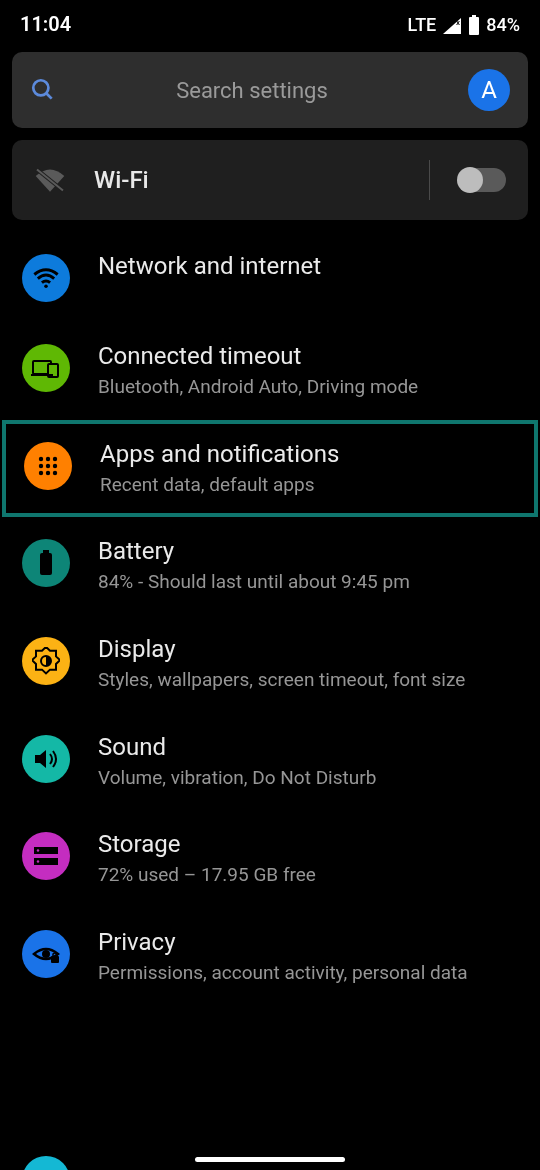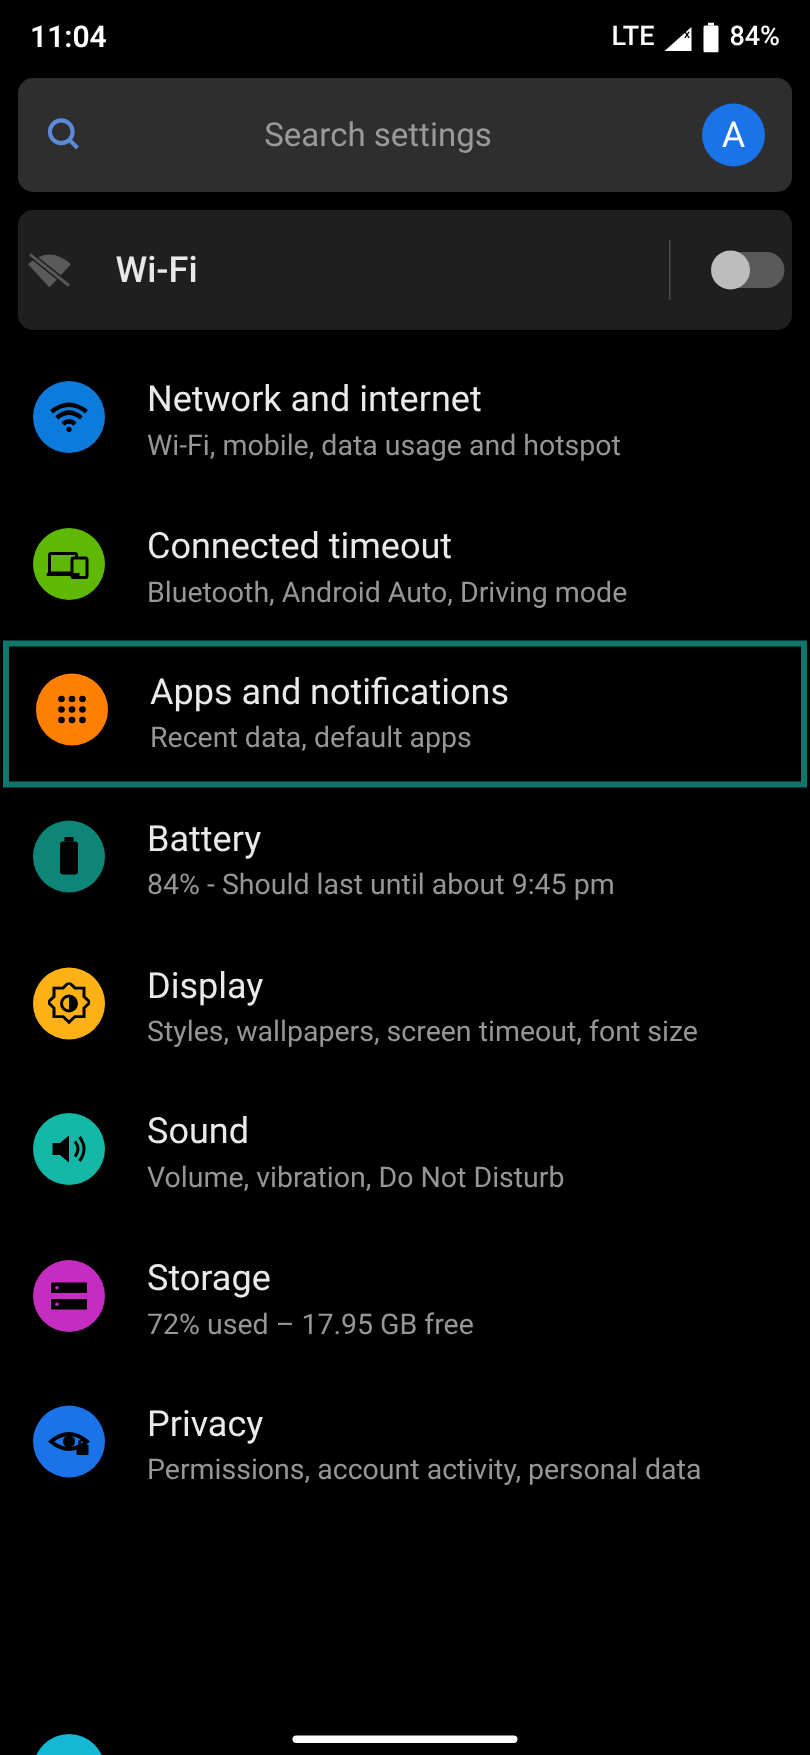--- a/index.html
+++ b/index.html
@@ -69,21 +69,21 @@
       font-size: 24px;
       font-weight: 400;
     }
     .wifi-card {
       margin: 12px 12px;
       background: #1f1f1f;
       border-radius: 10px;
       height: 80px;
       display: flex;
       align-items: center;
-      padding: 0 5px;
+      padding: 0 22px;
       gap: 28px;
     }
     .wifi-off-icon {
       color: #5a5a5a;
     }
     .wifi-label {
       flex: 1;
       font-size: 24px;
       font-weight: 500;
       color: #e8e8e8;
@@ -241,21 +241,20 @@
     <svg width="28" height="22" viewBox="0 0 24 18">
         <path d="M12 17 L3 8 Q12 0 21 8 Z" fill="none"></path>
         <path d="M2 6 Q12 -2 22 6" stroke="#000" stroke-width="2.5" fill="none"></path>
         <path d="M5 9.5 Q12 3.5 19 9.5" stroke="#000" stroke-width="2.5" fill="none"></path>
         <path d="M8.5 13 Q12 10 15.5 13" stroke="#000" stroke-width="2.5" fill="none"></path>
         <circle cx="12" cy="16" r="1.5" fill="#000"></circle>
       </svg>
   </div>
   <div class="item-text">
     <div class="item-title">Network and internet</div>
-    <div class="item-subtitle">Wi-Fi, mobile, data usage and hotspot</div>
   </div>
 </div>
 
 <div class="setting-item">
   <div class="icon-circle bg-green">
     <svg width="30" height="22" viewBox="0 0 30 22">
         <rect x="2" y="4" width="18" height="13" rx="1" fill="none" stroke="#000" stroke-width="2"></rect>
         <rect x="17" y="7" width="10" height="13" rx="1" fill="#5fb804" stroke="#000" stroke-width="2"></rect>
         <rect x="0" y="17" width="22" height="2" fill="#000"></rect>
       </svg>

